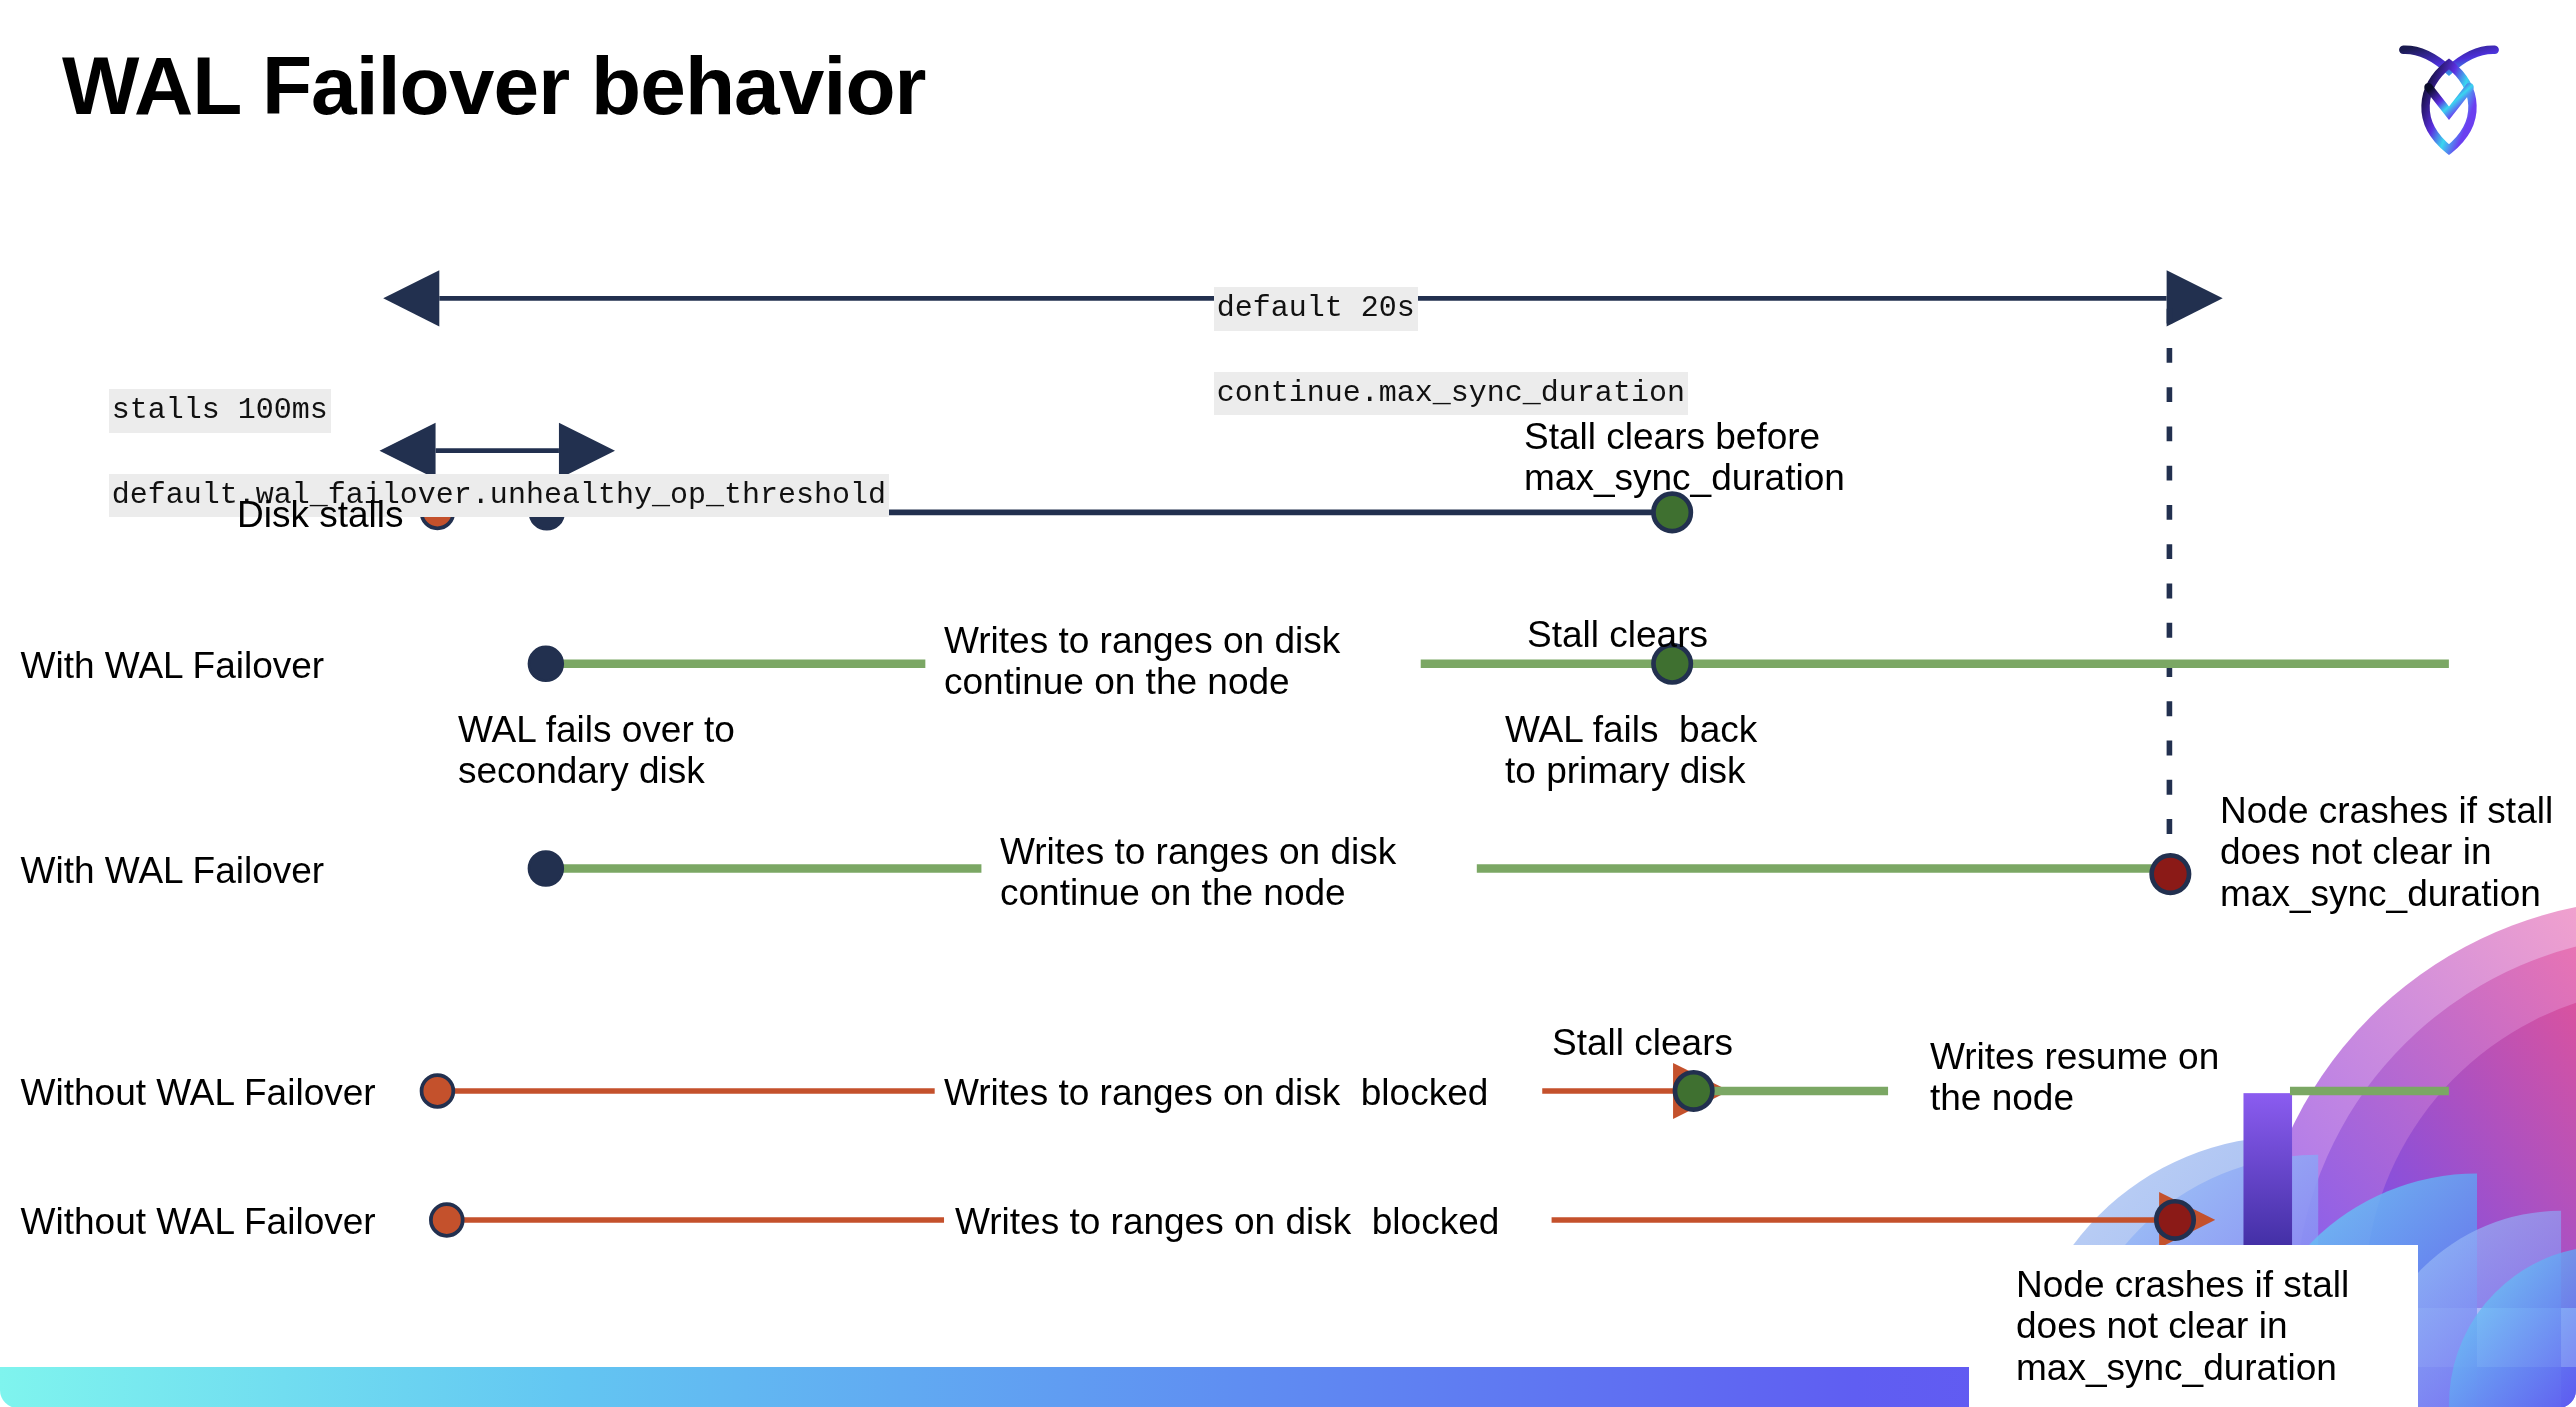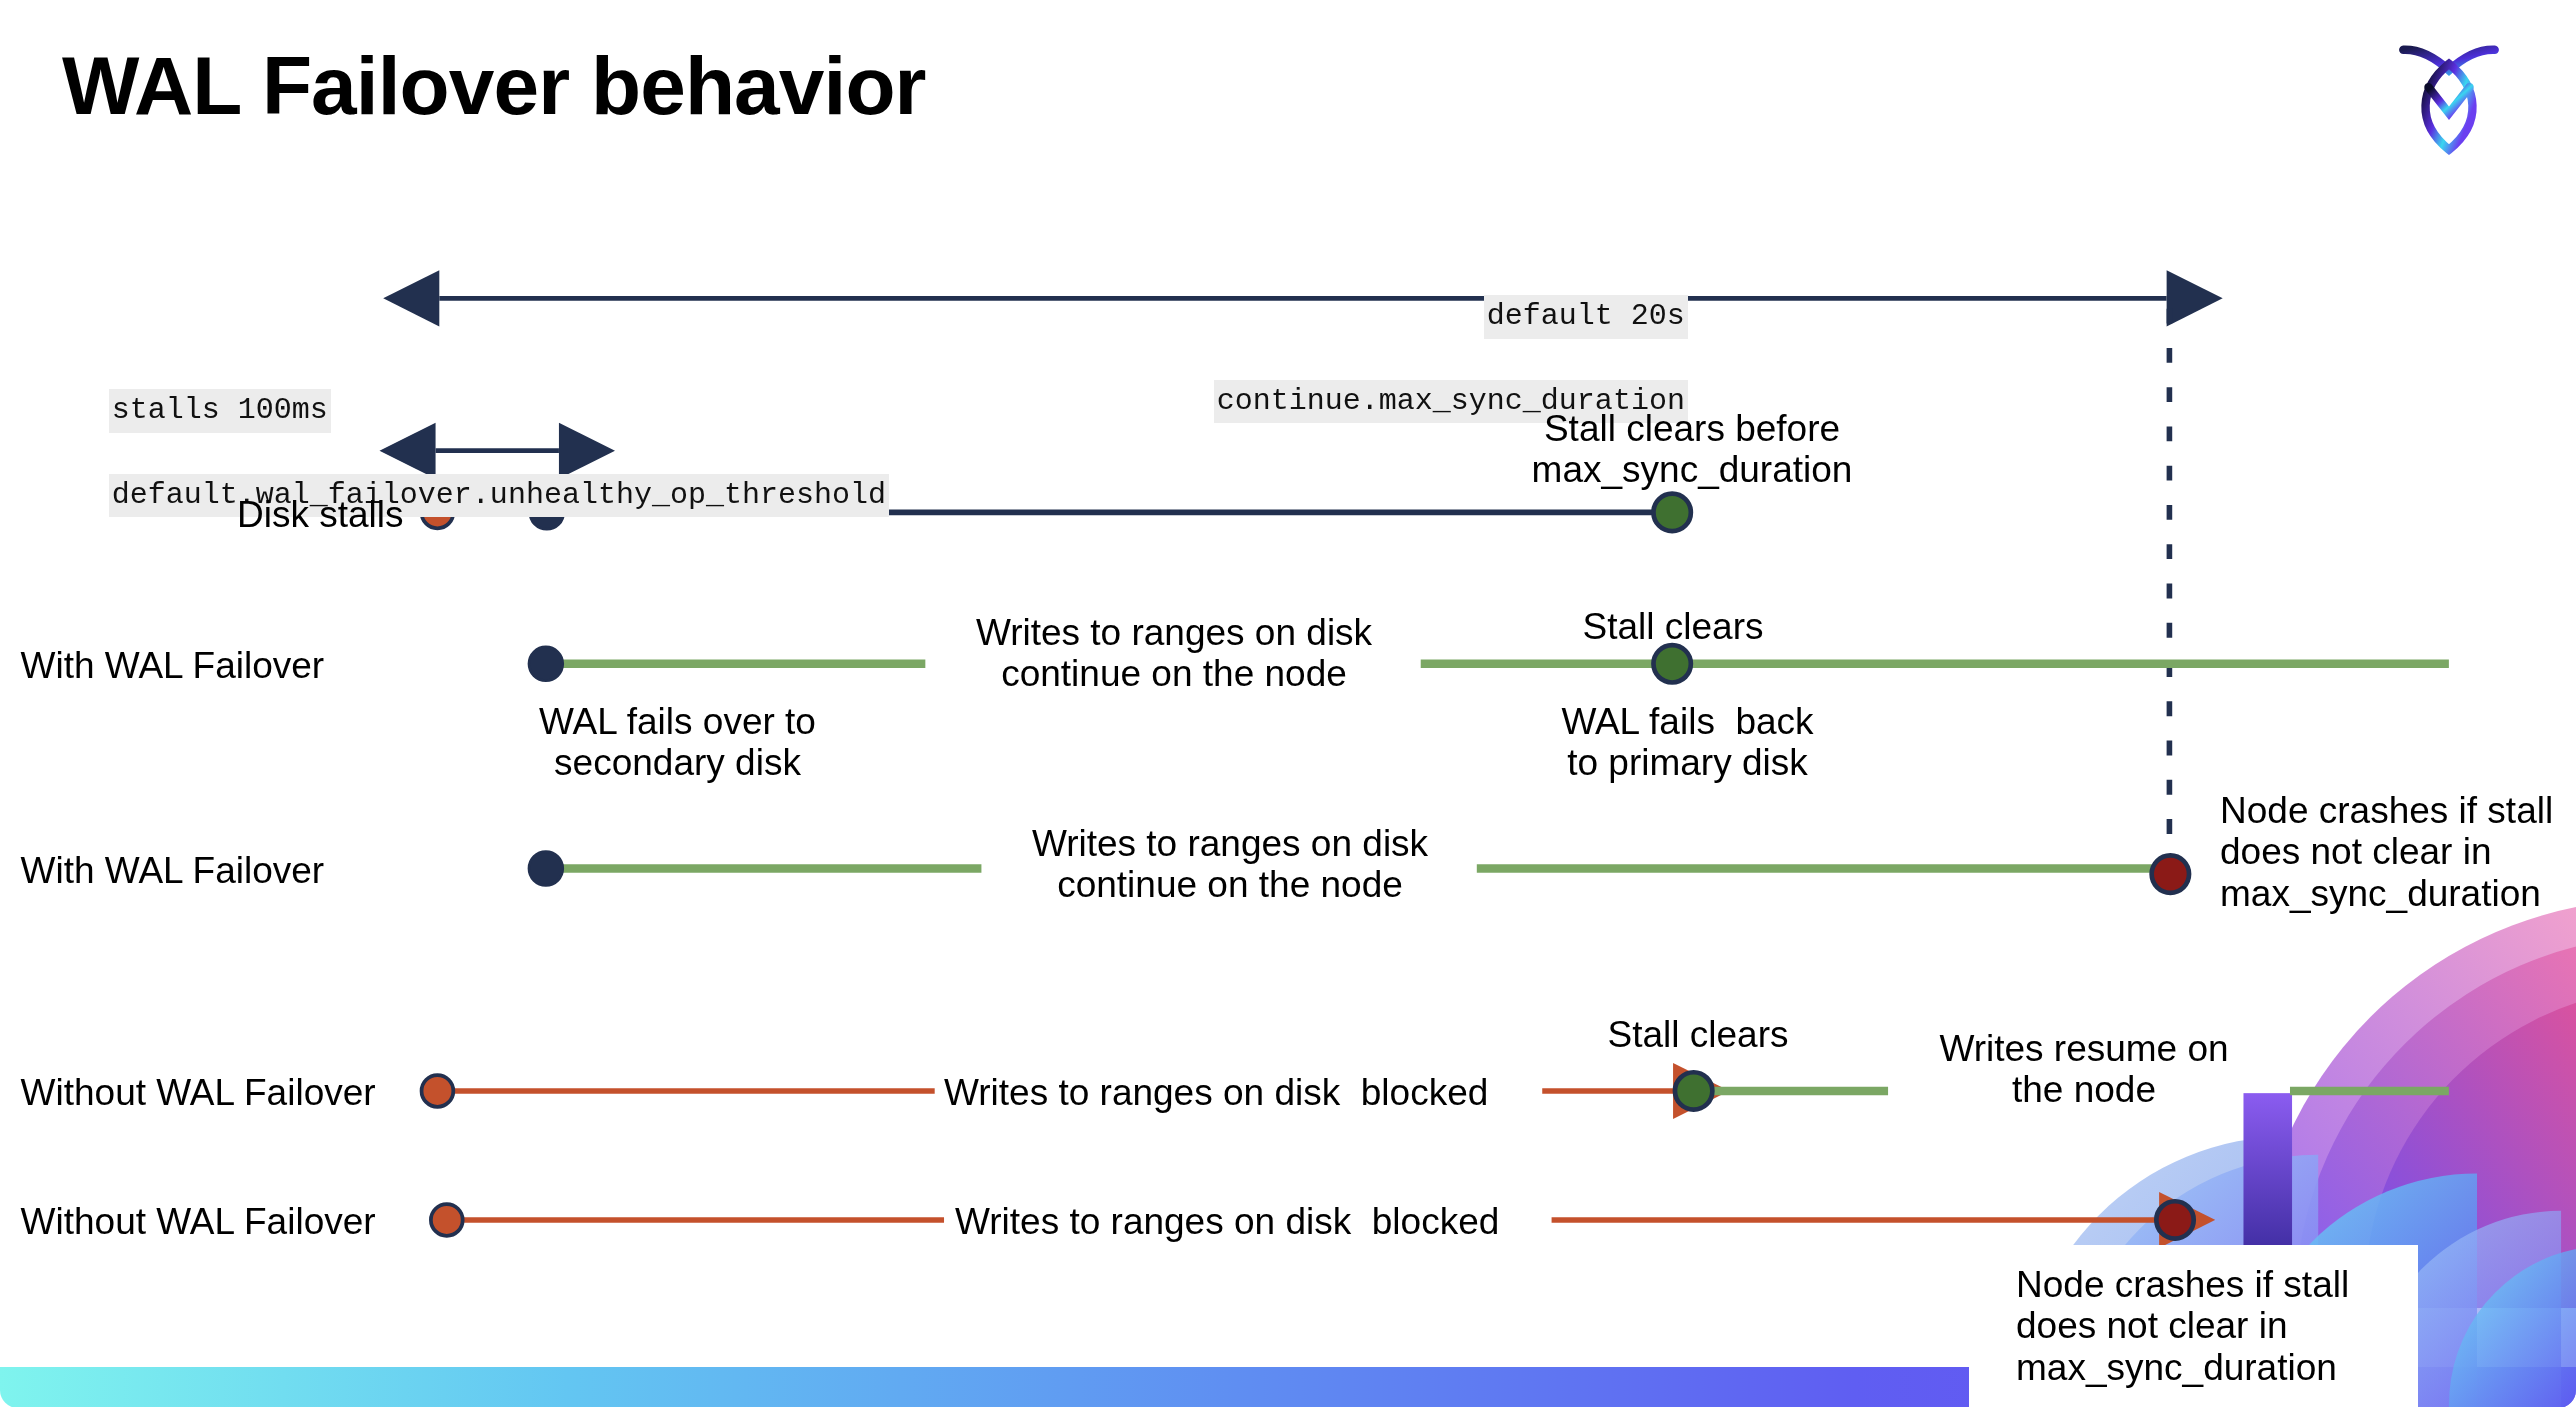--- a/index.html
+++ b/index.html
@@ -31,21 +31,21 @@
   .bottombar{
     position:absolute;left:0;bottom:0;width:2576px;height:41px;
     background:linear-gradient(90deg,#7ff4ee 0%,#63c6f2 22%,#5f8ef2 48%,#5f5ef2 72%,#6b4df0 100%);
   }
 
   
   #vec{position:absolute;left:0;top:0;width:2576px;height:1408px;}
 
   
   .lbl{position:absolute;color:#000;font-size:37px;line-height:1.12;white-space:pre;}
-  .lbl.c{text-align:center;}
+  .lbl.c{text-align:left;margin-top:8px;}
   .row-label{position:absolute;color:#000;font-size:37px;white-space:nowrap;}
 
   
   .mono{
     position:absolute;font-family:"Liberation Mono", monospace;
     font-size:30px;line-height:1.38;color:#111;white-space:pre;
   }
   .mono span{background:#ececec;display:inline-block;padding:0.9px 2.8px;}
 
   
@@ -193,21 +193,21 @@
 
       <path d="M16 18 Q40 17 65 40 Q90 17 114 18" stroke="url(#lg2)" stroke-width="9" fill="none" stroke-linecap="round"></path>
 
       <path d="M65 33 C96 58 101 96 65 125 C29 96 34 58 65 33 Z" stroke="url(#lg)" stroke-width="9" fill="none"></path>
 
       <path d="M43 58 L65 86 L87 58" stroke="url(#lg)" stroke-width="9" fill="none" stroke-linecap="round"></path>
       <path d="M65 86 L65 126" stroke="url(#lg)" stroke-width="9" fill="none" stroke-linecap="round"></path>
     </svg>
   </div>
 
-  <div class="mono" style="left:1142px;top:254px;text-align:right;">
+  <div class="mono" style="left:1142px;top:246px;">
     <span>default 20s</span><br>
     <span>continue.max_sync_duration</span>
   </div>
 
   <div class="mono" style="left:37px;top:348px;">
     <span>stalls 100ms</span><br>
     <span>default.wal_failover.unhealthy_op_threshold</span>
   </div>
 
   <div class="row-label" style="left:237px;top:494px;">Disk stalls</div>

